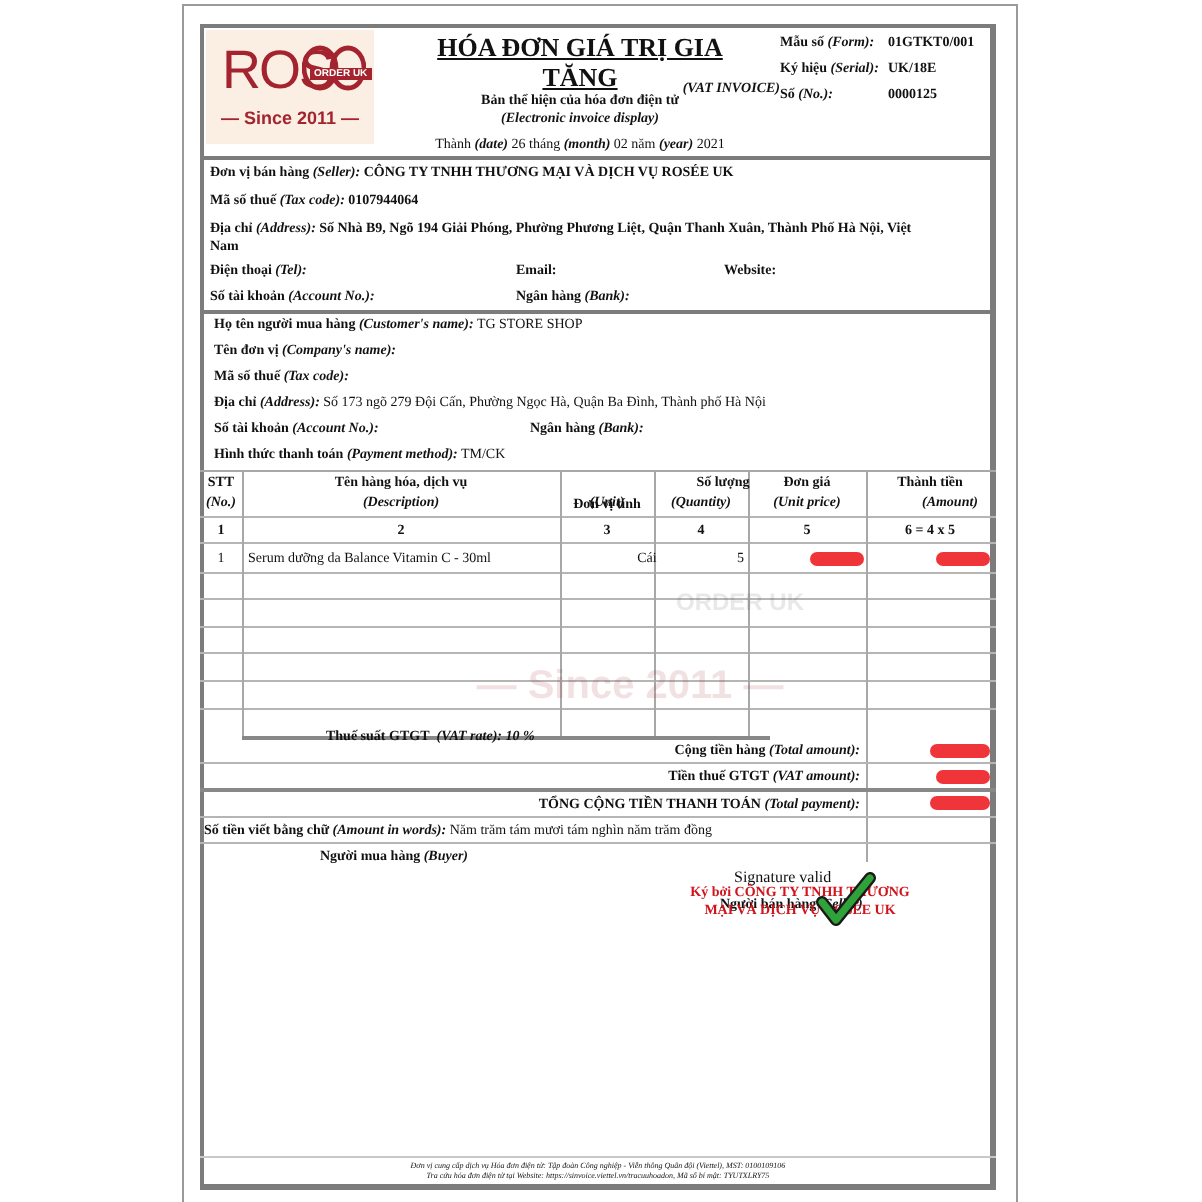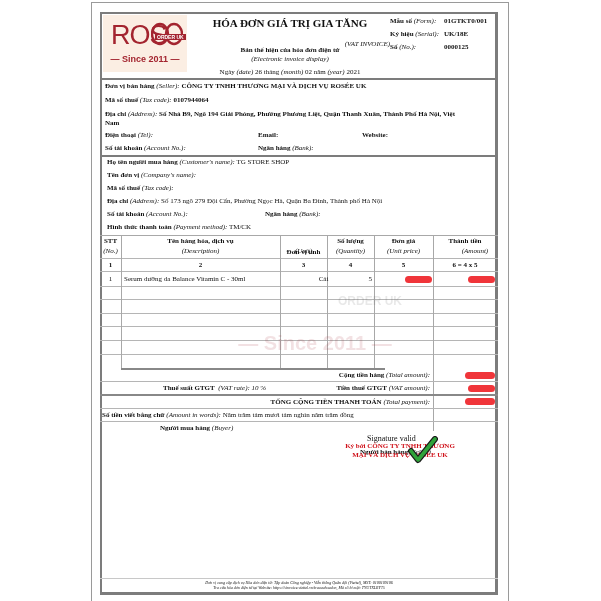--- a/index.html
+++ b/index.html
@@ -3,33 +3,33 @@
 <meta charset="utf-8">
 <style>
   * { box-sizing: border-box; margin: 0; padding: 0; }
   html, body { width: 601px; height: 601px; background: #ffffff; overflow: hidden; }
   body { position: relative; font-family: "Liberation Serif", serif; color: #111; }
   .page { position: absolute; left: 91px; top: 2px; width: 418px; height: 599px;
           border: 1px solid #9a9a9a; border-bottom: none; background: #fff; }
   .frame { position: absolute; left: 100px; top: 12px; width: 398px; height: 583px;
            border: 2px solid #7c7c7c; border-right-width: 3px; border-bottom-width: 3px; }
   .b { font-weight: bold; }
-  .i { font-style: italic; font-weight: normal; }
+  .i { font-style: italic; font-weight: bold; }
   .t { font-size: 7px; line-height: 9px; white-space: nowrap; position: absolute; }
 
   
   .logo { position: absolute; left: 103px; top: 15px; width: 84px; height: 57px; background: #fbeee3; }
   .logo-ros { position: absolute; left: 8px; top: 6px; font-family: "Liberation Sans", sans-serif;
               font-size: 27px; line-height: 28px; color: #a3242f; letter-spacing: -1px; font-weight: normal; }
   .logo-ee { position: absolute; left: 48px; top: 7px; width: 32px; height: 24px; }
   .logo-order { position: absolute; left: 52px; top: 19px; background: #a3242f; color: #fff;
                 font-family: "Liberation Sans", sans-serif; font-size: 5px; line-height: 6px; padding: 0 2px; font-weight: bold; }
   .logo-since { position: absolute; left: 4px; top: 39px; width: 76px; text-align: center;
                 font-family: "Liberation Sans", sans-serif; font-size: 9px; line-height: 10px; color: #a3242f; font-weight: bold; }
-  .title { position: absolute; left: 200px; top: 16px; width: 180px; text-align: center; font-size: 11px; font-weight: bold; line-height: 15px; }
+  .title { position: absolute; left: 200px; top: 16px; width: 180px; text-align: center; font-size: 13px; font-weight: bold; line-height: 15px; text-decoration: underline; }
   .center { position: absolute; left: 190px; width: 200px; text-align: center; font-size: 7px; line-height: 9px; }
   .hline { position: absolute; left: 100px; width: 398px; border-top: 2px solid #7c7c7c; }
   .hline.thin { border-top: 1px solid #a8a8a8; }
 
   
   .grid-v { position: absolute; border-left: 1px solid #a8a8a8; }
   .grid-h { position: absolute; border-top: 1px solid #b5b5b5; }
   .cell { position: absolute; text-align: center; font-size: 7px; line-height: 9px; white-space: nowrap; }
   .redact { position: absolute; height: 7px; border-radius: 4px; background: #f0353a; }
 
@@ -55,21 +55,21 @@
   </svg>
   <span class="logo-order">ORDER UK</span>
   <span class="logo-since">— Since 2011 —</span>
 </div>
 
 <div class="title">HÓA ĐƠN GIÁ TRỊ GIA TĂNG</div>
 <div class="center i" style="top:40px;text-align:right;">(VAT INVOICE)</div>
 <div class="center b" style="top:46px;">Bản thể hiện của hóa đơn điện tử</div>
 <div class="center i" style="top:55px;">(Electronic invoice display)</div>
 <div class="center" style="top:68px;">
-  <span>Ngày</span>
+  <span>Thành</span>
   <span class="i">(date)</span>
   <span>26</span>
   <span>tháng</span>
   <span class="i">(month)</span>
   <span>02</span>
   <span>năm</span>
   <span class="i">(year)</span>
   <span>2021</span>
 </div>
 
@@ -121,21 +121,21 @@
 
 <div class="cell b" style="left:100px; width:21px; top:237px;">STT</div>
 <div class="cell i" style="left:100px; width:21px; top:247px;">(No.)</div>
 <div class="cell b" style="left:100px; width:21px; top:261px;">1</div>
 <div class="cell b" style="left:121px; width:159px; top:237px;">Tên hàng hóa, dịch vụ</div>
 <div class="cell i" style="left:121px; width:159px; top:247px;">(Description)</div>
 <div class="cell b" style="left:121px; width:159px; top:261px;">2</div>
 <div class="cell b" style="left:280px; width:47px; top:248px;">Đơn vị tính</div>
 <div class="cell i" style="left:280px; width:47px; top:247px;">(Unit)</div>
 <div class="cell b" style="left:280px; width:47px; top:261px;">3</div>
-<div class="cell b" style="left:327px; width:47px; top:237px;">Số lượng</div>
+<div class="cell b" style="left:338px; width:47px; top:237px;">Số lượng</div>
 <div class="cell i" style="left:327px; width:47px; top:247px;">(Quantity)</div>
 <div class="cell b" style="left:327px; width:47px; top:261px;">4</div>
 <div class="cell b" style="left:374px; width:59px; top:237px;">Đơn giá</div>
 <div class="cell i" style="left:374px; width:59px; top:247px;">(Unit price)</div>
 <div class="cell b" style="left:374px; width:59px; top:261px;">5</div>
 <div class="cell b" style="left:433px; width:64px; top:237px;">Thành tiền</div>
 <div class="cell i" style="left:433px; width:84px; top:247px;">(Amount)</div>
 <div class="cell b" style="left:433px; width:64px; top:261px;">6 = 4 x 5</div>
 
 <div class="cell" style="left:100px; width:21px; top:275px;">1</div>
@@ -148,21 +148,21 @@
 <div class="watermark">
   <span class="wm-order">ORDER UK</span>
   <span class="wm-since">— Since 2011 —</span>
 </div>
 
 <div class="grid-h" style="left:100px; width:398px; top:381px;"></div>
 <div class="grid-h" style="left:100px; width:398px; top:394px; border-top:2px solid #888;"></div>
 <div class="grid-h" style="left:100px; width:398px; top:408px;"></div>
 <div class="t" style="left:320px; top:371px; width:110px; text-align:right;"><span class="b">Cộng tiền hàng</span> <span class="i">(Total amount):</span></div>
 <div class="redact" style="left:465px; top:372px; width:30px;"></div>
-<div class="t" style="left:163px; top:384px;"><span class="b">Thuế suất GTGT</span> &nbsp;<span class="i">(VAT rate): 10 %</span></div>
+<div class="t" style="left:163px; top:364px;"><span class="b">Thuế suất GTGT</span> &nbsp;<span class="i">(VAT rate): 10 %</span></div>
 <div class="t" style="left:320px; top:384px; width:110px; text-align:right;"><span class="b">Tiền thuế GTGT</span> <span class="i">(VAT amount):</span></div>
 <div class="redact" style="left:468px; top:385px; width:27px;"></div>
 <div class="t" style="left:250px; top:398px; width:180px; text-align:right;"><span class="b">TỔNG CỘNG TIỀN THANH TOÁN</span> <span class="i">(Total payment):</span></div>
 <div class="redact" style="left:465px; top:398px; width:30px;"></div>
 <div class="t" style="left:102px; top:411px;"><span class="b">Số tiền viết bằng chữ</span> <span class="i">(Amount in words):</span> <span>Năm trăm tám mươi tám nghìn năm trăm đồng</span></div>
 <div class="grid-h" style="left:100px; width:398px; top:421px;"></div>
 
 <div class="t" style="left:160px; top:424px;"><span class="b">Người mua hàng</span> <span class="i">(Buyer)</span></div>
 <div class="t" style="left:360px; top:448px;"><span class="b">Người bán hàng</span> <span class="i">(Seller)</span></div>
 <div class="t" style="left:367px; top:434px; font-size:8px;">Signature valid</div>

